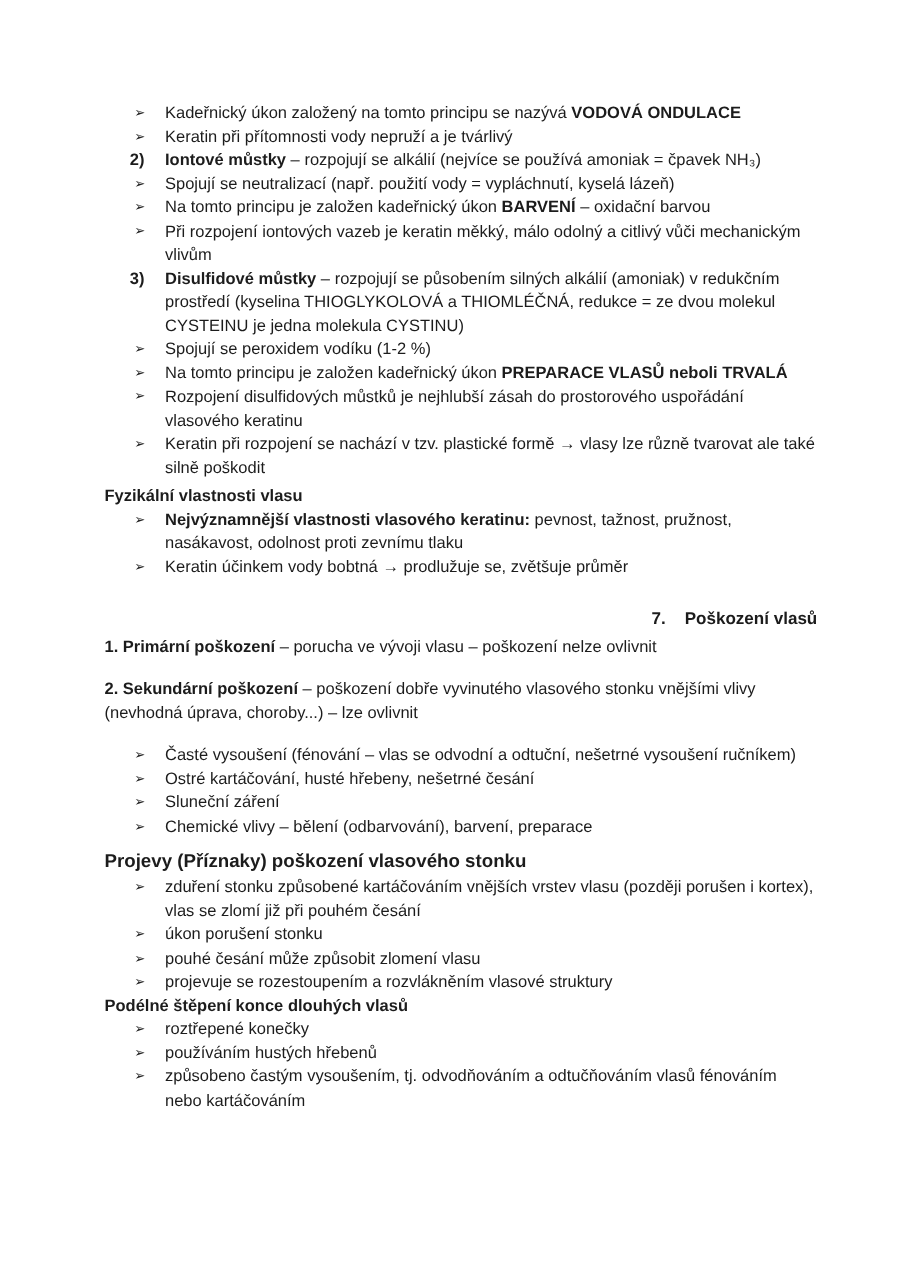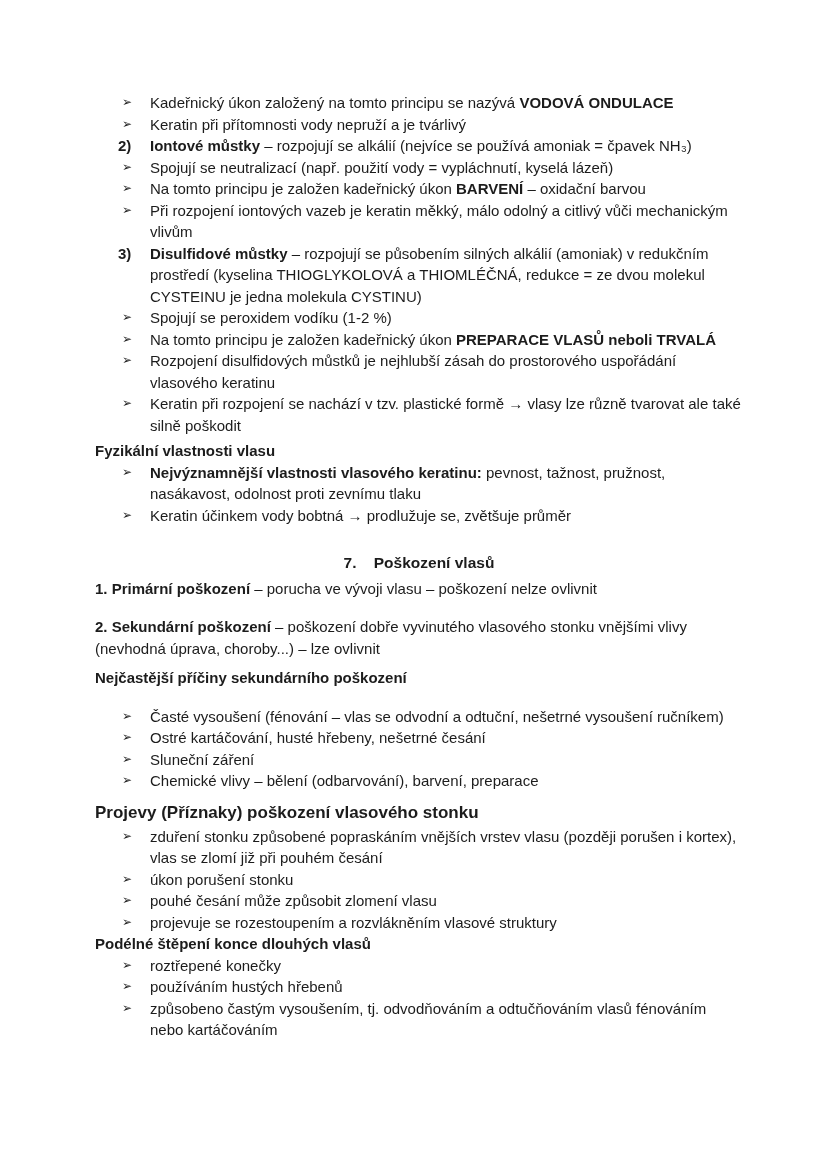--- a/index.html
+++ b/index.html
@@ -17,21 +17,21 @@
   }
   .block { font-size: 15px; line-height: 21.5px; }
   .bullet   { display: flex; padding-left: 27px; }
   .numbered { display: flex; padding-left: 23px; }
   .bullet  > .marker { flex: 0 0 28px; font-family: "DejaVu Sans", sans-serif; font-size: 12px; color: #222; }
   .numbered > .marker { flex: 0 0 32px; font-weight: 700; }
   .txt { flex: 1 1 auto; }
   .b { font-weight: 700; }
   .subheading { font-weight: 700; }
   .heading-large { font-weight: 700; font-size: 17px; line-height: 26px; }
-  .section-title { text-align: center; font-weight: 700; font-size: 15.5px; }
+  .section-title { text-align: right; font-weight: 700; font-size: 15.5px; }
   .paragraph { }
   .gap-xs { margin-top: 4px; }
   .gap-sm { margin-top: 8px; }
   .gap-md { margin-top: 17px; }
   .gap-lg { margin-top: 26px; }
 </style>
 </head>
 <body>
 
 <div class="page">
@@ -84,41 +84,40 @@
       <span class="marker">➢</span>
       <span class="txt"><span class="b">Nejvýznamnější vlastnosti vlasového keratinu:</span><span> pevnost, tažnost, pružnost, nasákavost, odolnost proti zevnímu tlaku</span></span>
     </div>
     <div class="block bullet">
       <span class="marker">➢</span>
       <span class="txt"><span>Keratin účinkem vody bobtná → prodlužuje se, zvětšuje průměr</span></span>
     </div>
     <div class="block section-title gap-lg"><span class="b">7.&nbsp;&nbsp;&nbsp;&nbsp;Poškození vlasů</span></div>
     <div class="block paragraph gap-xs"><span class="b">1. Primární poškození </span><span>– porucha ve vývoji vlasu – poškození nelze ovlivnit</span></div>
     <div class="block paragraph gap-md"><span class="b">2. Sekundární poškození </span><span>– poškození dobře vyvinutého vlasového stonku vnějšími vlivy (nevhodná úprava, choroby...) – lze ovlivnit</span></div>
-    <div class="block subheading gap-sm"><span class="b">Nejčastější příčiny sekundárního poškození</span></div>
     <div class="block bullet gap-md">
       <span class="marker">➢</span>
       <span class="txt"><span>Časté vysoušení (fénování – vlas se odvodní a odtuční, nešetrné vysoušení ručníkem)</span></span>
     </div>
     <div class="block bullet">
       <span class="marker">➢</span>
       <span class="txt"><span>Ostré kartáčování, husté hřebeny, nešetrné česání</span></span>
     </div>
     <div class="block bullet">
       <span class="marker">➢</span>
       <span class="txt"><span>Sluneční záření</span></span>
     </div>
     <div class="block bullet">
       <span class="marker">➢</span>
       <span class="txt"><span>Chemické vlivy – bělení (odbarvování), barvení, preparace</span></span>
     </div>
     <div class="block heading-large gap-sm"><span class="b">Projevy (Příznaky) poškození vlasového stonku</span></div>
     <div class="block bullet">
       <span class="marker">➢</span>
-      <span class="txt"><span>zduření stonku způsobené popraskáním vnějších vrstev vlasu (později porušen i kortex), vlas se zlomí již při pouhém česání</span></span>
+      <span class="txt"><span>zduření stonku způsobené kartáčováním vnějších vrstev vlasu (později porušen i kortex), vlas se zlomí již při pouhém česání</span></span>
     </div>
     <div class="block bullet">
       <span class="marker">➢</span>
       <span class="txt"><span>úkon porušení stonku</span></span>
     </div>
     <div class="block bullet">
       <span class="marker">➢</span>
       <span class="txt"><span>pouhé česání může způsobit zlomení vlasu</span></span>
     </div>
     <div class="block bullet">

